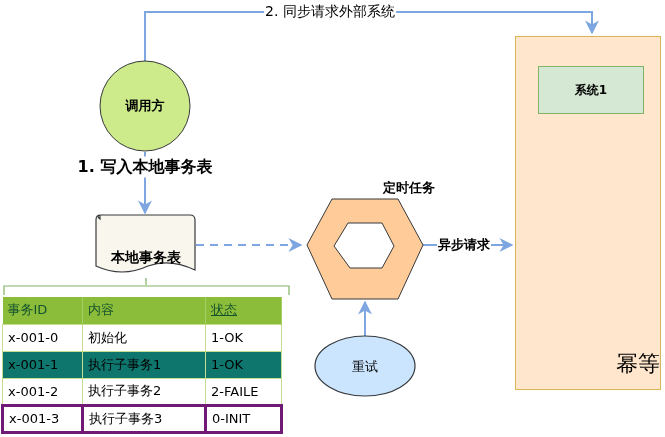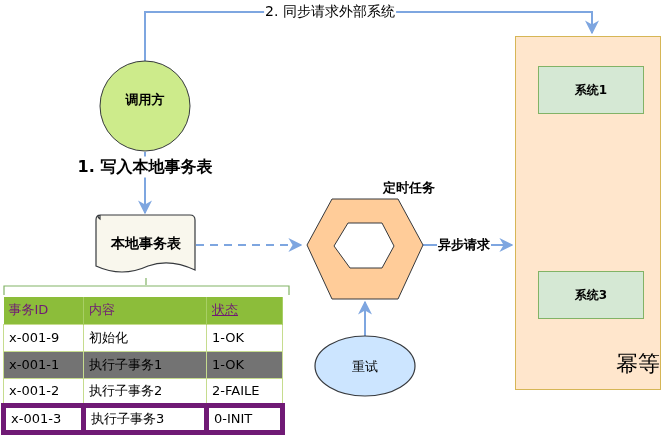--- a/index.html
+++ b/index.html
@@ -15,24 +15,24 @@
   #idem-box { position: absolute; left: 515px; top: 36px; width: 146px; height: 354px;
               background: #ffe6cc; border: 1px solid #d6b656; box-sizing: border-box; }
   .sys { position: absolute; left: 22px; width: 106px; height: 48px; background: #d5e8d4;
          border: 1px solid #82b366; box-sizing: border-box; display: flex; align-items: center;
          justify-content: center; font-size: 12px; font-weight: bold; }
   #idem-label { position: absolute; left: 0; right: 0; top: 312px; text-align: right; font-size: 22px; }
 
   
   #tx-table { position: absolute; left: 1px; top: 297px; border-collapse: collapse; font-size: 13px; }
   #tx-table th, #tx-table td { height: 27px; padding: 0 5px; text-align: left; box-sizing: border-box; }
-  #tx-table th { background: #8cbd3a; color: #701a75; font-weight: normal; border-right: 1px solid #a8cf65; }
+  #tx-table th { background: #8cbd3a; color: #14532d; font-weight: normal; border-right: 1px solid #a8cf65; }
   #tx-table td { border: 1px solid #c6dc8e; }
-  #tx-table tr.alt td { background: #737373; }
-  #tx-table tr.last td { border: 5px solid #701a75; }
+  #tx-table tr.alt td { background: #0f766e; }
+  #tx-table tr.last td { border: 3px solid #701a75; }
   .c1 { width: 80px; } .c2 { width: 123px; } .c3 { width: 76px; text-decoration: underline; }
 </style>
 </head>
 <body>
 
 <svg class="canvas" width="665" height="437" viewBox="0 0 665 437">
   <defs>
     <marker id="arr" viewBox="0 0 10 10" refX="9" refY="5" markerWidth="7" markerHeight="7" orient="auto-start-reverse">
       <path d="M0,0 L10,5 L0,10 L3,5 z" fill="#7ea6e0"></path>
     </marker>
@@ -57,42 +57,41 @@
   <polygon points="332,199 398,199 423,245 398,299 332,299 307,245" fill="#ffcc99" stroke="#36393d" stroke-width="1"></polygon>
   <polygon points="348,223 382,223 394,246 382,268 350,268 334,246" fill="#ffffff" stroke="#36393d" stroke-width="1"></polygon>
 
   <ellipse cx="365" cy="366" rx="50" ry="30" fill="#cce5ff" stroke="#36393d" stroke-width="1.2"></ellipse>
 </svg>
 
 <div class="lbl bg-white center" style="left:330px; top:12px; font-size:14px;">2. 同步请求外部系统</div>
 <div class="lbl bold bg-white center" style="left:145px; top:167px; font-size:16px;">1. 写入本地事务表</div>
 <div class="lbl bold bg-white center" style="left:464px; top:245px; font-size:13px;">异步请求</div>
 
-<div class="lbl bold center" style="left:145px; top:100px; font-size:13px;">调用方</div>
-<div class="lbl bold center" style="left:146px; top:244px; font-size:14px;">本地事务表</div>
+<div class="lbl bold center" style="left:145px; top:106px; font-size:13px;">调用方</div>
+<div class="lbl bold center" style="left:146px; top:258px; font-size:14px;">本地事务表</div>
 <div class="lbl bold center" style="left:365px; top:188px; font-size:13px;margin-left:44px;">定时任务</div>
 <div class="lbl center" style="left:365px; top:367px; font-size:13px;">重试</div>
 
 <div id="idem-box">
   <div class="sys" style="top:29px;">系统1</div>
-  <div class="sys" style="top:234px;">系统3</div>
   <div id="idem-label">幂等</div>
 </div>
 
 <table id="tx-table">
   <thead>
     <tr>
       <th class="c1">事务ID</th>
       <th class="c2">内容</th>
       <th class="c3">状态</th>
     </tr>
   </thead>
   <tbody>
     <tr>
-      <td>x-001-9</td>
+      <td>x-001-0</td>
       <td>初始化</td>
       <td>1-OK</td>
     </tr>
     <tr class="alt">
       <td>x-001-1</td>
       <td>执行子事务1</td>
       <td>1-OK</td>
     </tr>
     <tr>
       <td>x-001-2</td>

